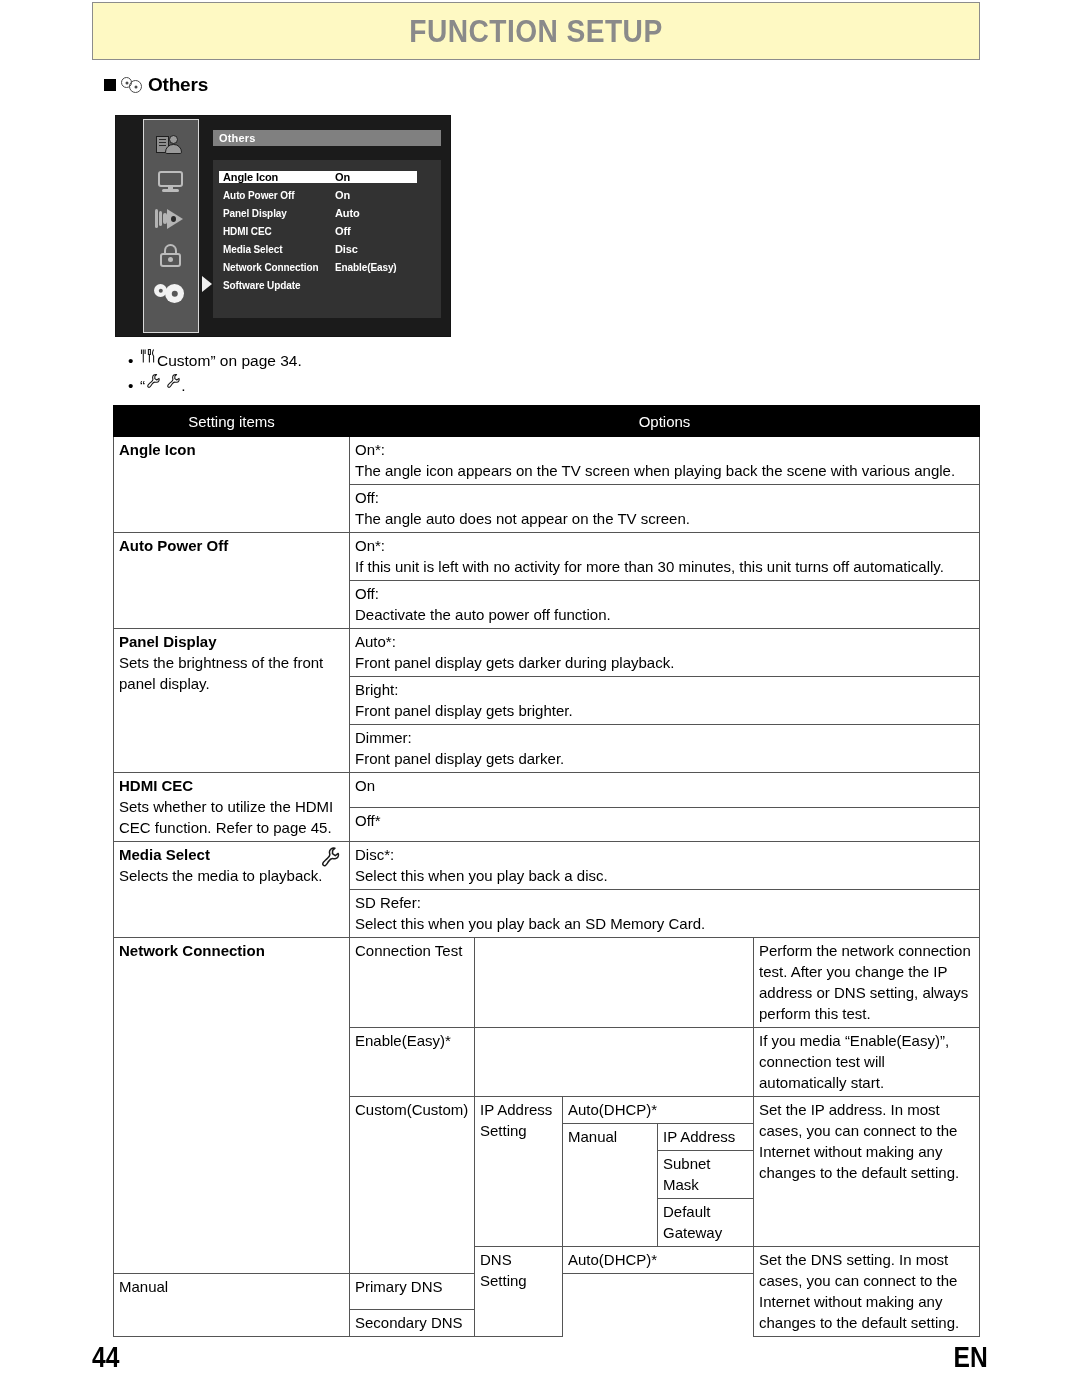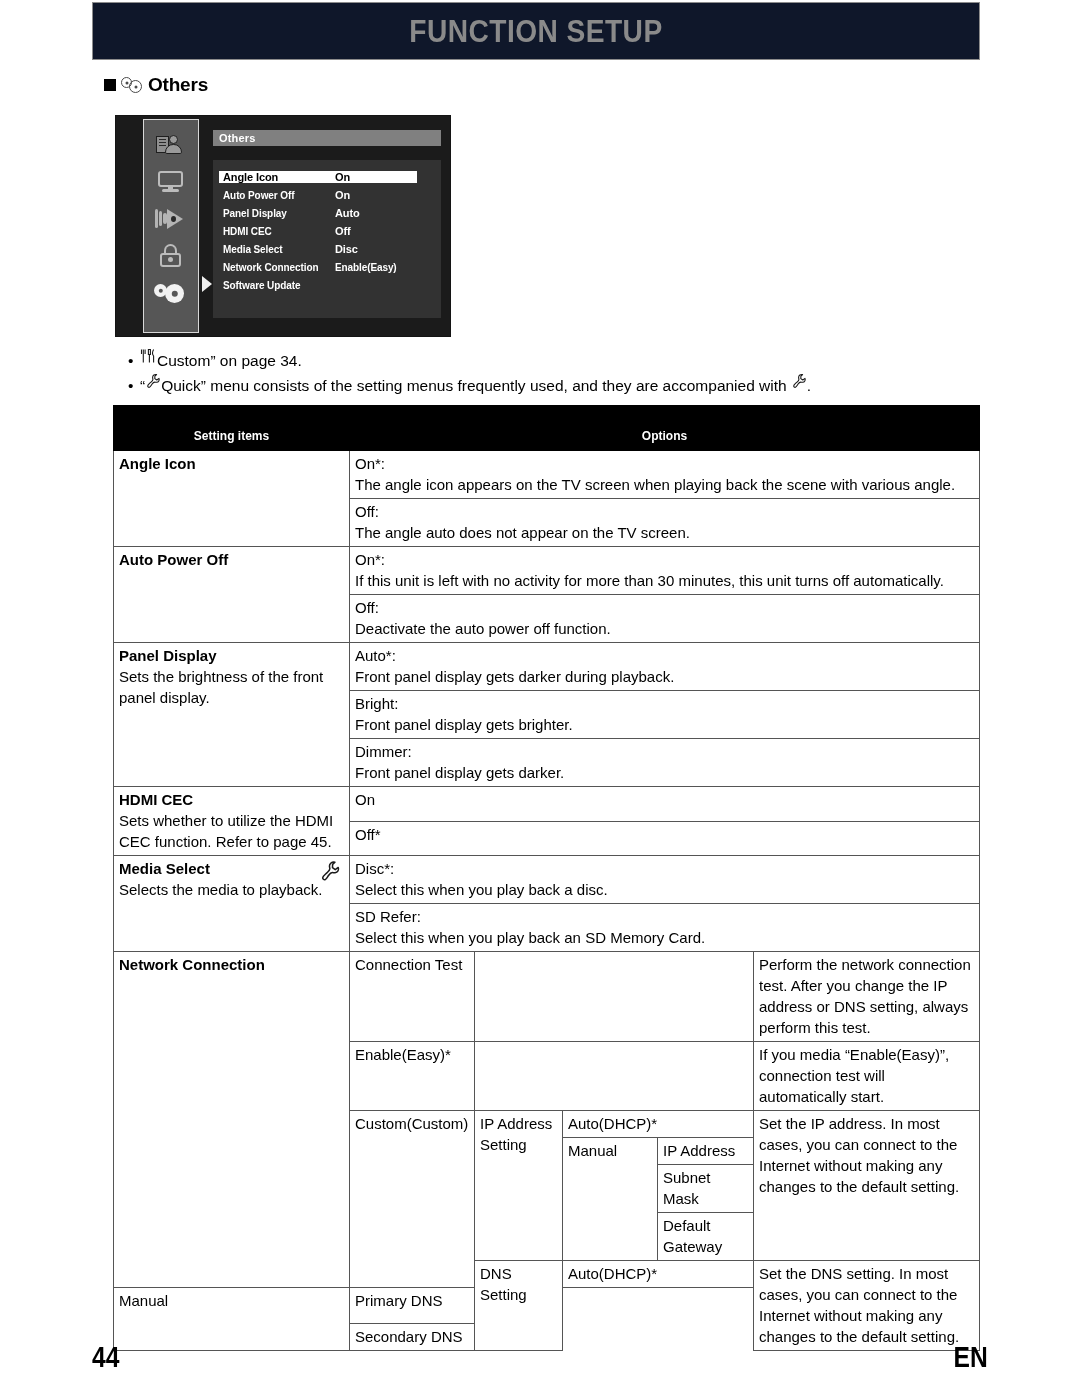--- a/index.html
+++ b/index.html
@@ -13,21 +13,21 @@
     overflow: hidden;
   }
 
   
   .page-header {
     position: absolute;
     left: 92px; top: 2px;
     width: 888px; height: 58px;
     border: 1.5px solid #8c8c8c;
     display: flex; align-items: center; justify-content: center;
-    background: #0f172a;
+    background: #fef9c3;
   }
   .page-header .title {
     font-size: 32px;
     font-weight: bold;
     color: #8a8a8a;
     letter-spacing: 0.5px;
     transform: scaleX(0.88);
     transform-origin: center;
     white-space: nowrap;
   }
@@ -218,21 +218,21 @@
     table-layout: fixed;
   }
   table.spec th, table.spec td {
     border: 1px solid #555;
     vertical-align: top;
     padding: 2px 4px 3px 5px;
     line-height: 21px;
   }
   table.spec thead th {
     background:#000; color:#fff; text-align:center;
-    font-weight:bold; font-size:12px; padding:20px 4px 4px;
+    font-weight:normal; font-size:15px; padding:6px 4px 4px;
     border: 1px solid #000;
     line-height: 20px;
   }
   td.item { font-weight: bold; }
   td.item .sub { font-weight: normal; display:block; }
   .wrench-cell { position:relative; }
   .wrench-inline {
     position:absolute; right:8px; top:4px;
   }
 
@@ -348,21 +348,20 @@
       </g>
     </svg>
     <span>Custom” on page 34.</span>
   </div>
   <div class="line">
     <span class="dot">•</span>
     <span>“</span>
     <svg class="icon-quick" width="16" height="16" viewBox="0 0 16 16">
       <path d="M11.6 1.6 c-2.0 -0.6 -4.0 0.8 -4.0 2.8 c0 0.8 0.3 1.4 0.3 2.0 c0 1.1 -1.0 1.9 -2.2 3.0 c-1.3 1.2 -3.0 2.3 -3.0 3.5 c0 0.9 0.8 1.6 1.7 1.4 c1.0 -0.3 1.6 -1.7 2.5 -3.0 c0.9 -1.3 1.9 -2.2 2.9 -2.2 c0.6 0 1.2 0.3 1.9 0.2 c1.9 -0.2 3.0 -2.2 2.3 -3.9 l-2.2 1.6 l-2.0 -1.4 l0.1 -2.4 z" fill="none" stroke="#1a1a1a" stroke-width="1.1" stroke-linejoin="round"></path>
     </svg>
-    <span>Quick”  menu consists of the setting menus frequently used, and they are accompanied with</span>
     <svg class="icon-quick" width="16" height="16" viewBox="0 0 16 16" style="margin-left:4px">
       <path d="M11.6 1.6 c-2.0 -0.6 -4.0 0.8 -4.0 2.8 c0 0.8 0.3 1.4 0.3 2.0 c0 1.1 -1.0 1.9 -2.2 3.0 c-1.3 1.2 -3.0 2.3 -3.0 3.5 c0 0.9 0.8 1.6 1.7 1.4 c1.0 -0.3 1.6 -1.7 2.5 -3.0 c0.9 -1.3 1.9 -2.2 2.9 -2.2 c0.6 0 1.2 0.3 1.9 0.2 c1.9 -0.2 3.0 -2.2 2.3 -3.9 l-2.2 1.6 l-2.0 -1.4 l0.1 -2.4 z" fill="none" stroke="#1a1a1a" stroke-width="1.1" stroke-linejoin="round"></path>
     </svg>
     <span>.</span>
   </div>
 </div>
 
 <table class="spec">
   <colgroup>
     <col style="width:236px">

